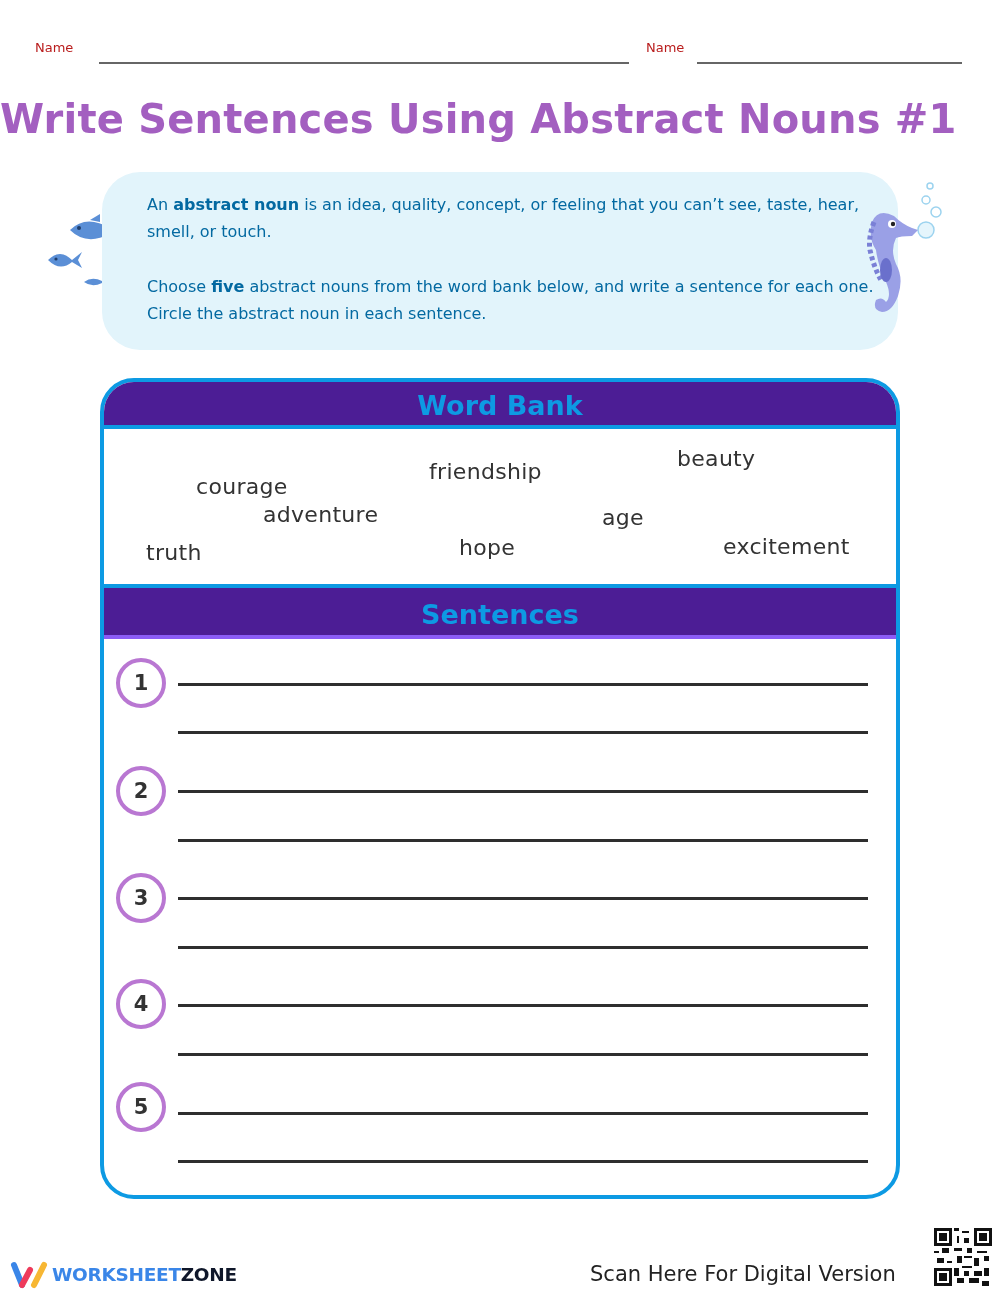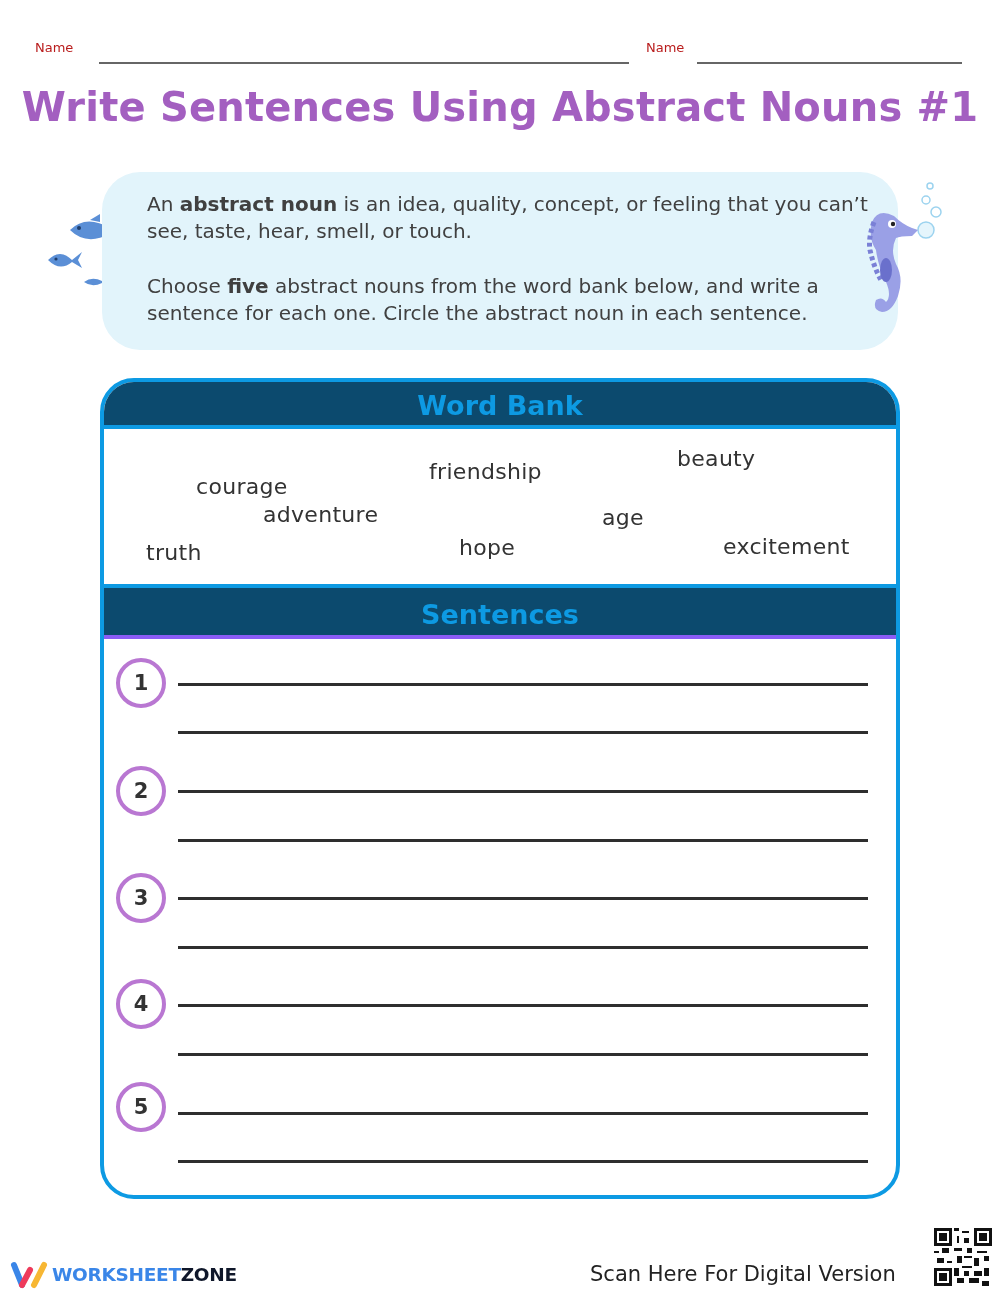--- a/index.html
+++ b/index.html
@@ -3,36 +3,36 @@
 <meta charset="utf-8">
 <style>
   * { box-sizing: border-box; margin: 0; padding: 0; }
   html, body { width: 1000px; height: 1294px; background: #ffffff; overflow: hidden; }
   body { position: relative; font-family: "DejaVu Sans", sans-serif; color: #2b2b2b; }
 
   .header-row { position: absolute; top: 38px; left: 35px; right: 38px; height: 30px; font-size: 13px; color: #b91c1c; }
   .header-row .lbl { position: absolute; top: 2px; }
   .header-row .line { position: absolute; top: 24px; height: 2px; background: #666; }
 
-  .title { position: absolute; top: 84px; left: 0; width: 1000px; text-align: center;
+  .title { position: absolute; top: 96px; left: 0; width: 1000px; text-align: left;
     font-family: "DejaVu Sans", sans-serif; font-weight: bold; font-size: 40px; color: #a35fc0; letter-spacing: 0.2px; }
 
   .intro { position: absolute; top: 172px; left: 102px; width: 796px; height: 178px;
     background: #e2f4fb; border-radius: 38px; }
-  .intro p { position: absolute; left: 45px; width: 730px; font-size: 20px; line-height: 27px; color: #404040; }
+  .intro p { position: absolute; left: 45px; width: 730px; font-size: 16px; line-height: 27px; color: #0369a1; }
   .intro p.p1 { top: 19px; }
   .intro p.p2 { top: 101px; }
   .intro b { font-weight: bold; }
 
   .fish { position: absolute; }
   .seahorse { position: absolute; left: 852px; top: 178px; width: 100px; height: 150px; }
 
   .frame { position: absolute; top: 378px; left: 100px; width: 800px; height: 821px;
     border: 4px solid #0d9ae3; border-radius: 34px; overflow: hidden; background: #fff; }
-  .band { position: absolute; left: 0; right: 0; background: #0c4a6e; text-align: center;
+  .band { position: absolute; left: 0; right: 0; background: #4c1d95; text-align: center;
     color: #0d9ae3; font-weight: bold; font-size: 27px; }
   .band.wb { top: 0; height: 47px; line-height: 47px; border-bottom: 4px solid #0d9ae3; }
   .band.sn { top: 202px; height: 55px; line-height: 53px; border-top: 4px solid #0d9ae3; border-bottom: 4px solid #8b5cf6; }
   .word { position: absolute; font-size: 22px; color: #333; letter-spacing: 0.3px; }
 
   .num { position: absolute; left: 12px; width: 50px; height: 50px; border: 4px solid #b977d2; border-radius: 50%;
     text-align: center; line-height: 42px; font-weight: bold; font-size: 21px; color: #333; }
   .wline { position: absolute; left: 74px; width: 690px; height: 3px; background: #2e2e2e; }
 
   .footer-logo { position: absolute; left: 8px; top: 1260px; height: 30px; }

